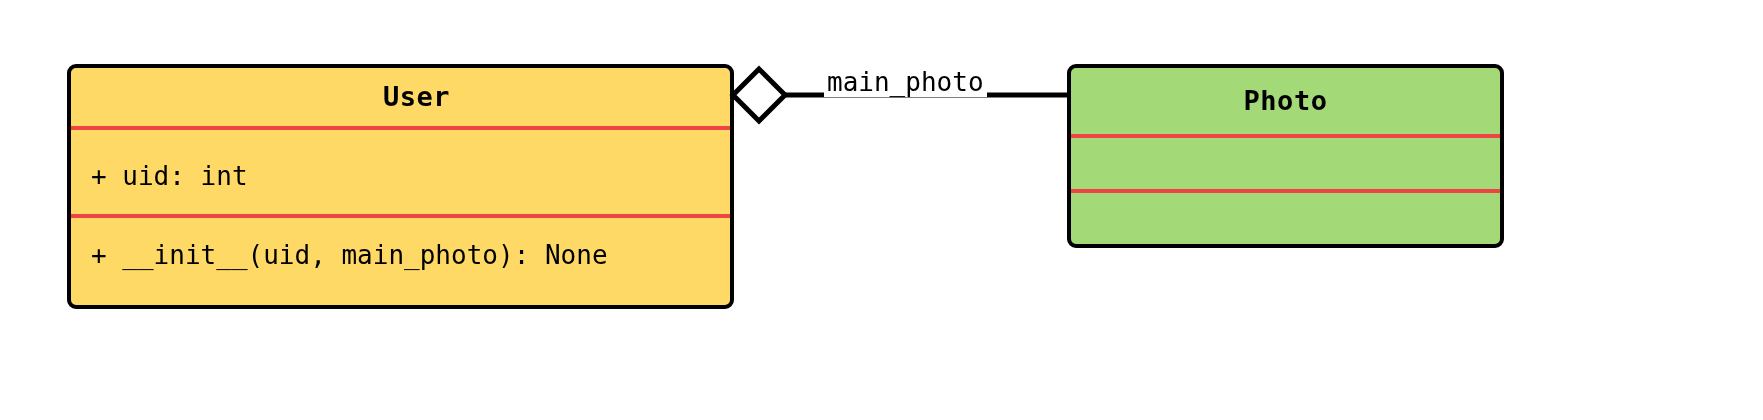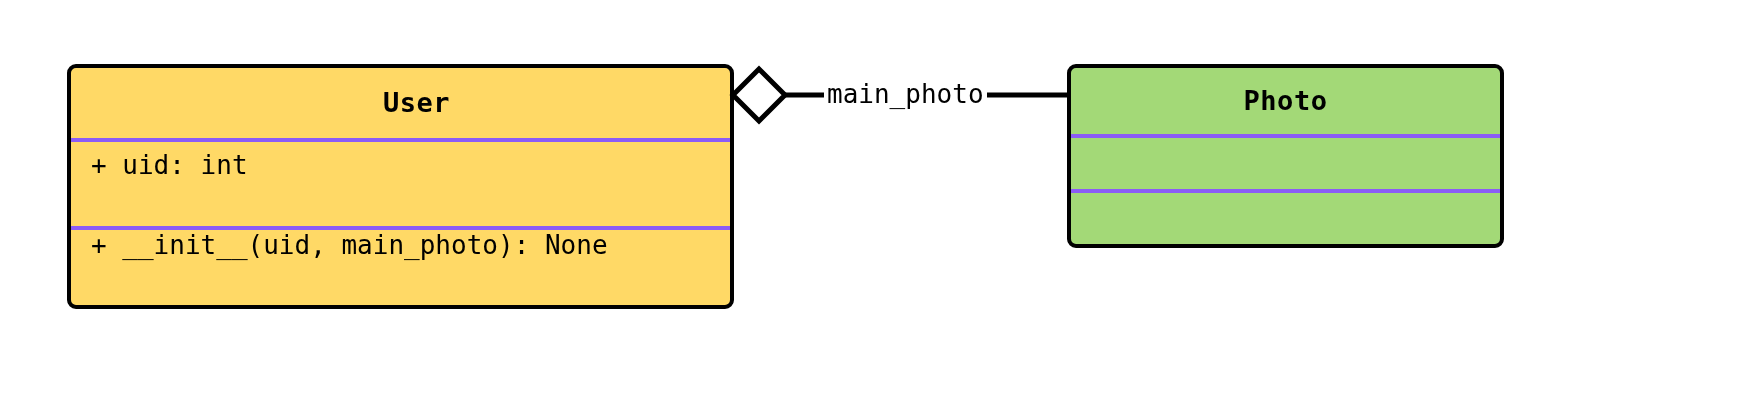--- a/index.html
+++ b/index.html
@@ -36,22 +36,21 @@
 
   .uml-compartment {
     box-sizing: border-box;
     width: 100%;
     display: flex;
     flex-direction: column;
     justify-content: center;
   }
 
   .uml-compartment + .uml-compartment {
-    border-top: 4px solid #8b5cf6;
-    justify-content: space-between;
+    border-top: 4px solid #ef4444;
   }
 
   .uml-title {
     text-align: center;
     font-weight: bold;
     font-size: 27px;
     letter-spacing: 0.5px;
     color: #000000;
     line-height: 1.1;
   }
@@ -69,21 +68,21 @@
   }
 
   
   #class-user {
     left: 67px;
     top: 64px;
     width: 667px;
     height: 245px;
     background: #ffd966;
   }
-  #class-user .comp-title   { height: 70px; padding-left: 32px; }
+  #class-user .comp-title   { height: 58px; padding-left: 32px; }
   #class-user .comp-attrs   { height: 88px; padding: 8px 0 0 0; }
   #class-user .comp-methods { height: 79px; }
 
   
   #class-photo {
     left: 1067px;
     top: 64px;
     width: 437px;
     height: 184px;
     background: #a3d977;
@@ -98,21 +97,21 @@
     left: 700px;
     top: 40px;
     width: 420px;
     height: 115px;
     pointer-events: none;
   }
 
   #association-label {
     position: absolute;
     left: 824px;
-    top: 80px;
+    top: 68px;
     font-size: 26px;
     color: #000000;
     background: #ffffff;
     padding: 0 3px;
     white-space: pre;
     line-height: 1.1;
   }
 </style>
 </head>
 <body style="background: rgb(255, 255, 255);">

